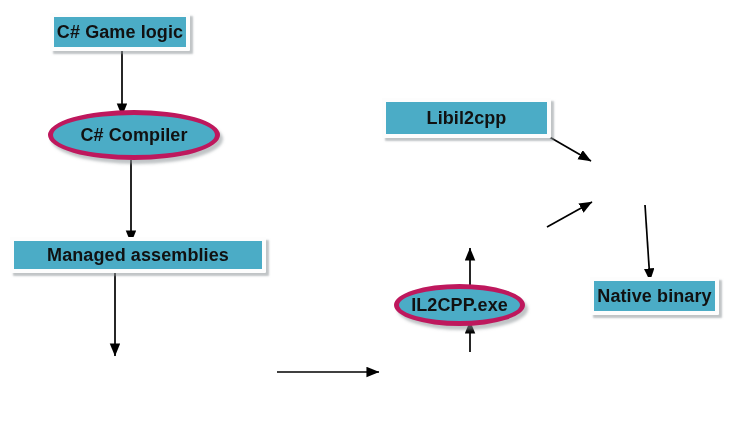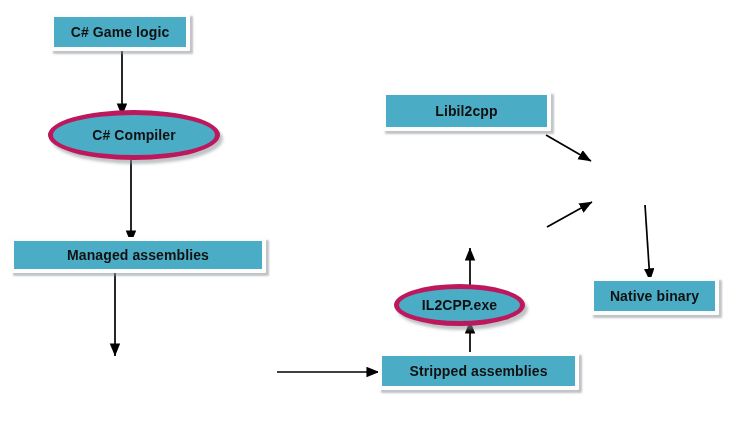--- a/index.html
+++ b/index.html
@@ -23,21 +23,21 @@
     height: 422px;
     pointer-events: none;
   }
   .node {
     position: absolute;
     box-sizing: border-box;
     display: flex;
     align-items: center;
     justify-content: center;
     color: #111111;
-    font-size: 14px;
+    font-size: 18px;
     font-weight: 600;
     letter-spacing: 0.1px;
     text-align: center;
     line-height: 1.15;
     white-space: nowrap;
   }
   
   .node.box {
     background: #4BACC6;
     border: 4px solid #fdfdfd;
@@ -93,30 +93,27 @@
 
   <div class="node ellipse" style="left:48px; top:110px; width:172px; height:50px;">
     <span class="node-label">C# Compiler</span>
   </div>
 
   <div class="node box" style="left:10px; top:237px; width:256px; height:36px;">
     <span class="node-label">Managed assemblies</span>
   </div>
 
 
-  <div class="node box" style="left:378px; top:352px; width:201px; height:38px;">
-    <span class="node-label">Stripped assemblies</span>
-  </div>
 
   <div class="node ellipse" style="left:394px; top:284px; width:131px; height:42px;">
     <span class="node-label">IL2CPP.exe</span>
   </div>
 
 
-  <div class="node box" style="left:382px; top:91px; width:169px; height:40px;">
+  <div class="node box" style="left:382px; top:98px; width:169px; height:40px;">
     <span class="node-label">Libil2cpp</span>
   </div>
 
 
   <div class="node box" style="left:590px; top:277px; width:129px; height:38px;">
     <span class="node-label">Native binary</span>
   </div>
 
 </div>
 

